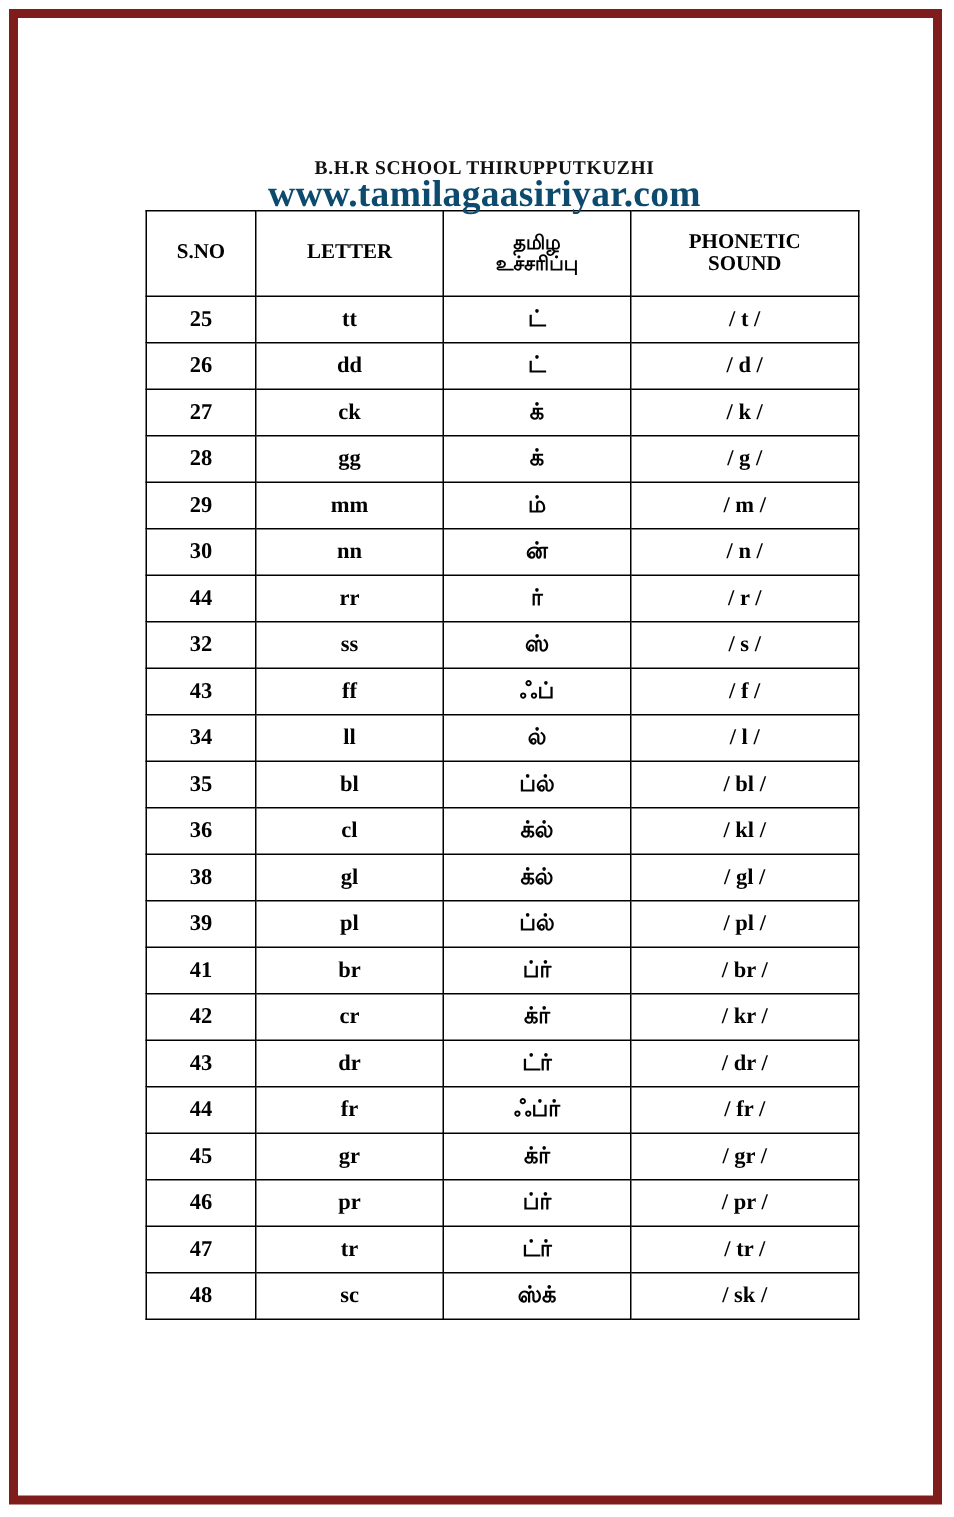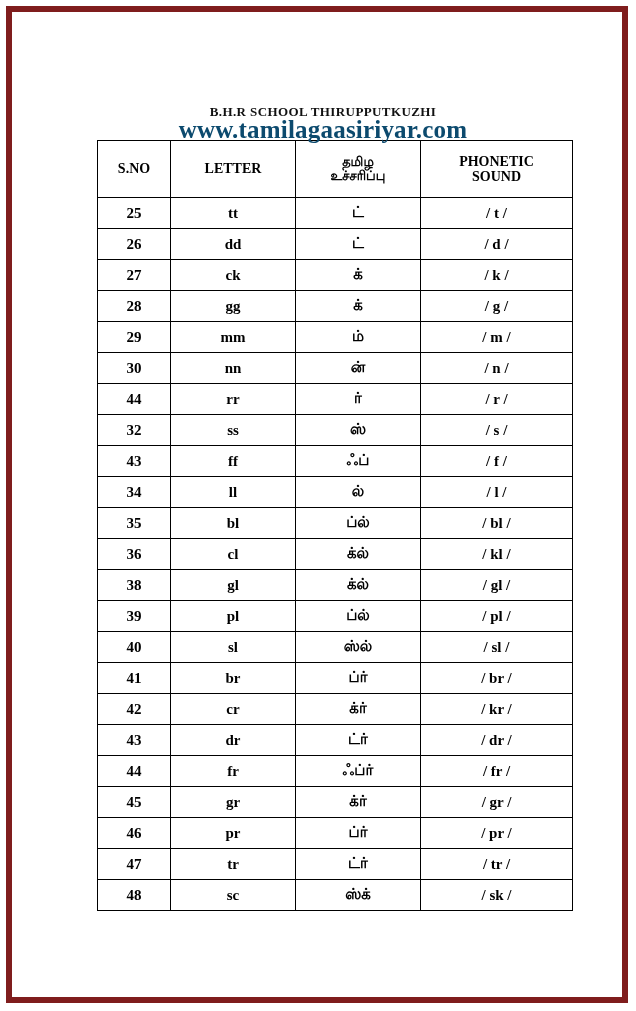--- a/index.html
+++ b/index.html
@@ -218,26 +218,20 @@
             <td class="col-tamil">க்ல்</td>
             <td class="col-sound">/ gl /</td>
           </tr>
           <tr>
             <td class="col-sno">39</td>
             <td class="col-letter">pl</td>
             <td class="col-tamil">ப்ல்</td>
             <td class="col-sound">/ pl /</td>
           </tr>
           <tr>
-            <td class="col-sno">40</td>
-            <td class="col-letter">sl</td>
-            <td class="col-tamil">ஸ்ல்</td>
-            <td class="col-sound">/ sl /</td>
-          </tr>
-          <tr>
             <td class="col-sno">41</td>
             <td class="col-letter">br</td>
             <td class="col-tamil">ப்ர்</td>
             <td class="col-sound">/ br /</td>
           </tr>
           <tr>
             <td class="col-sno">42</td>
             <td class="col-letter">cr</td>
             <td class="col-tamil">க்ர்</td>
             <td class="col-sound">/ kr /</td>

